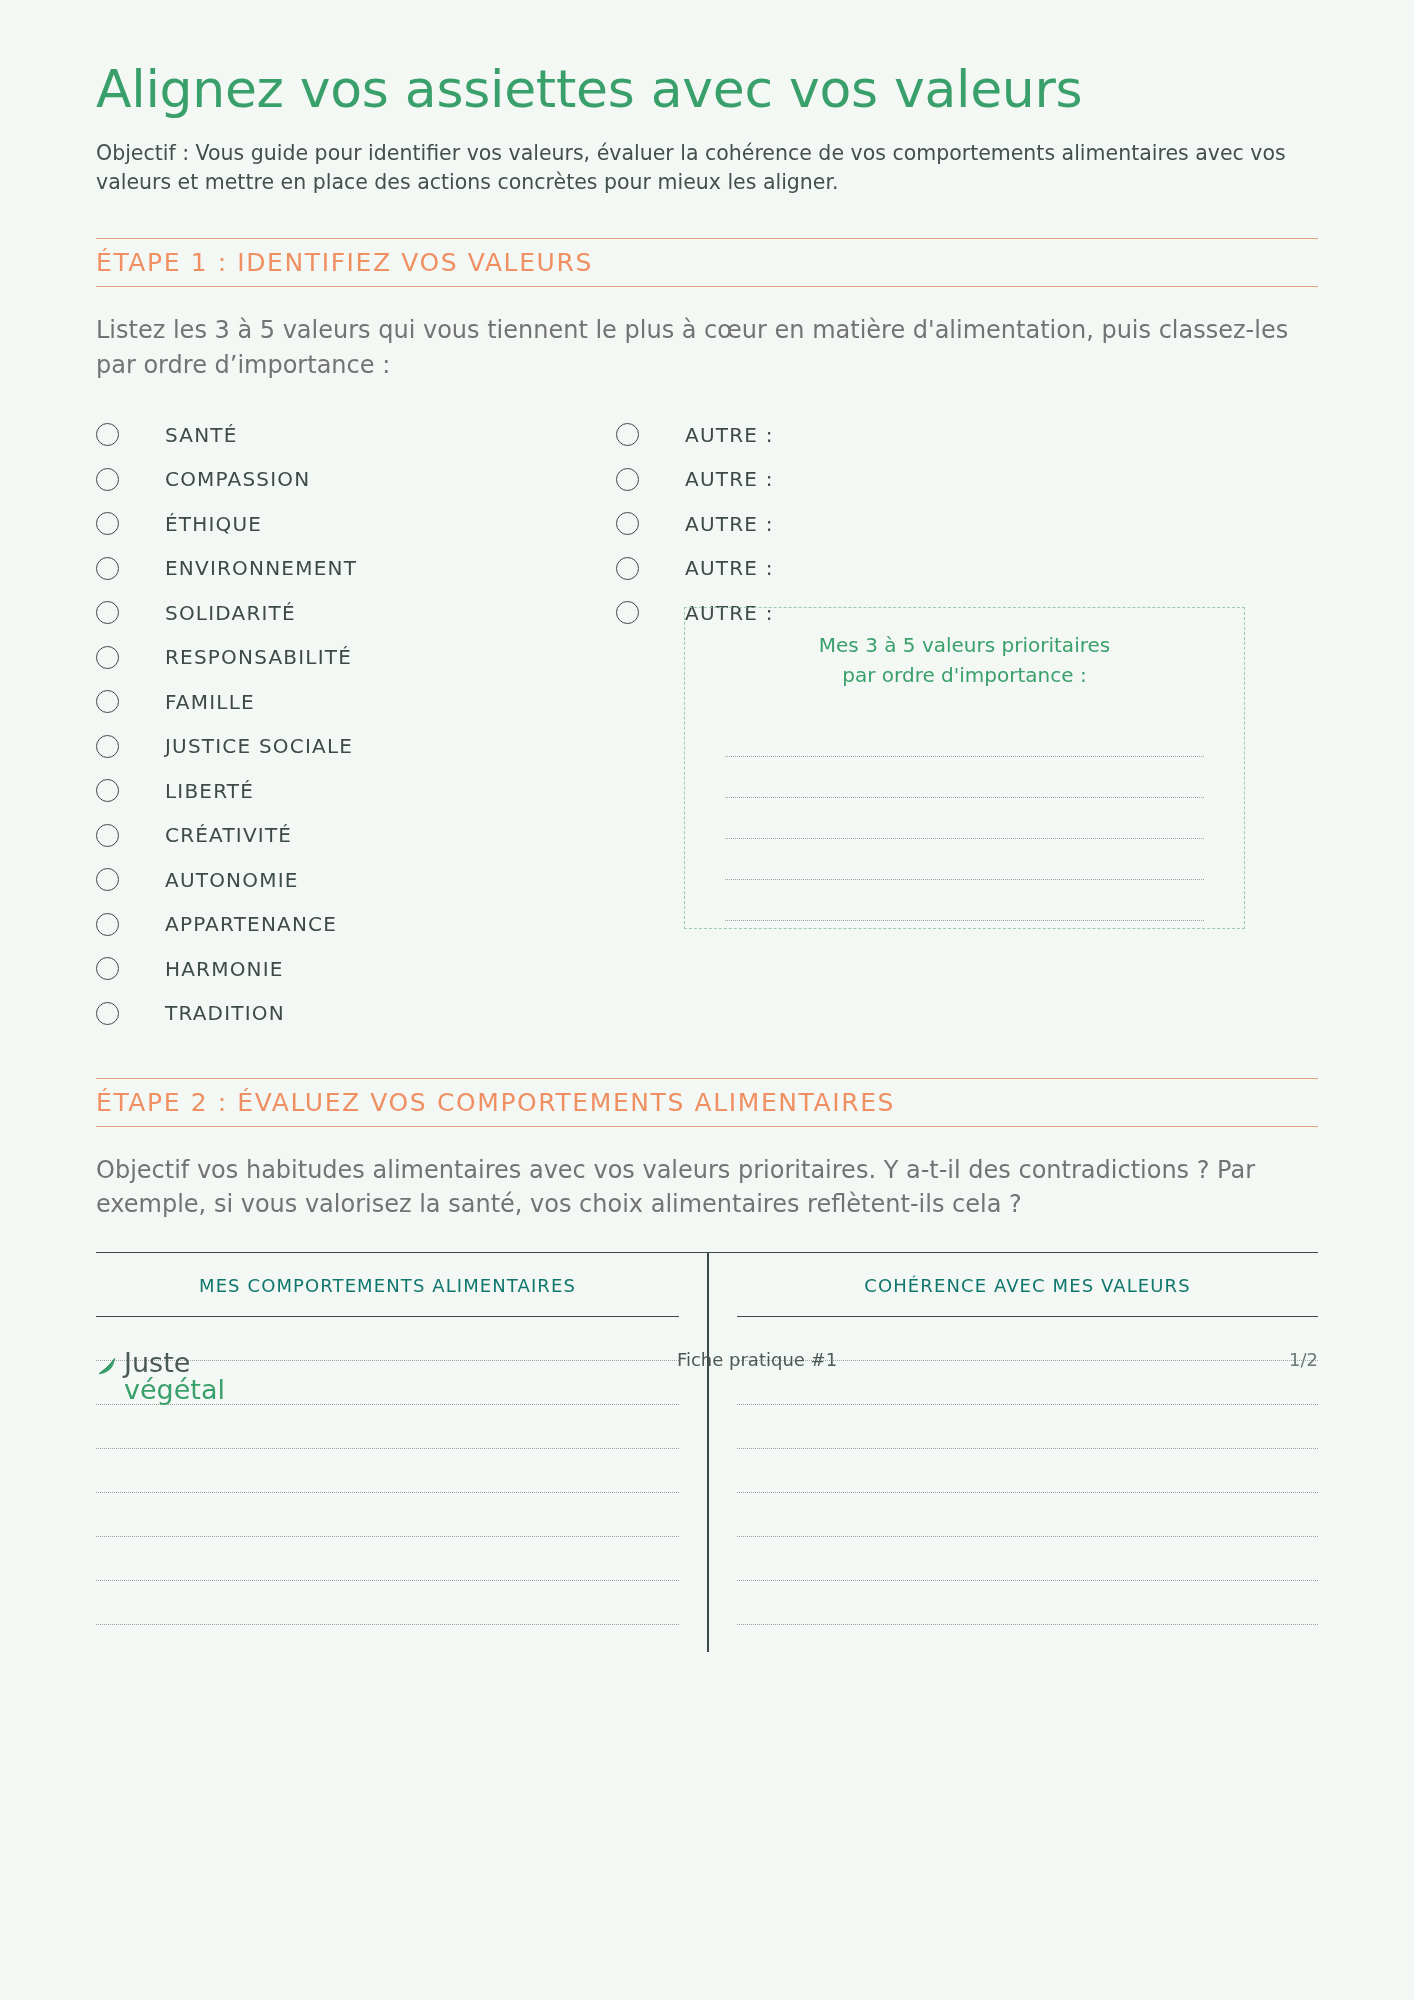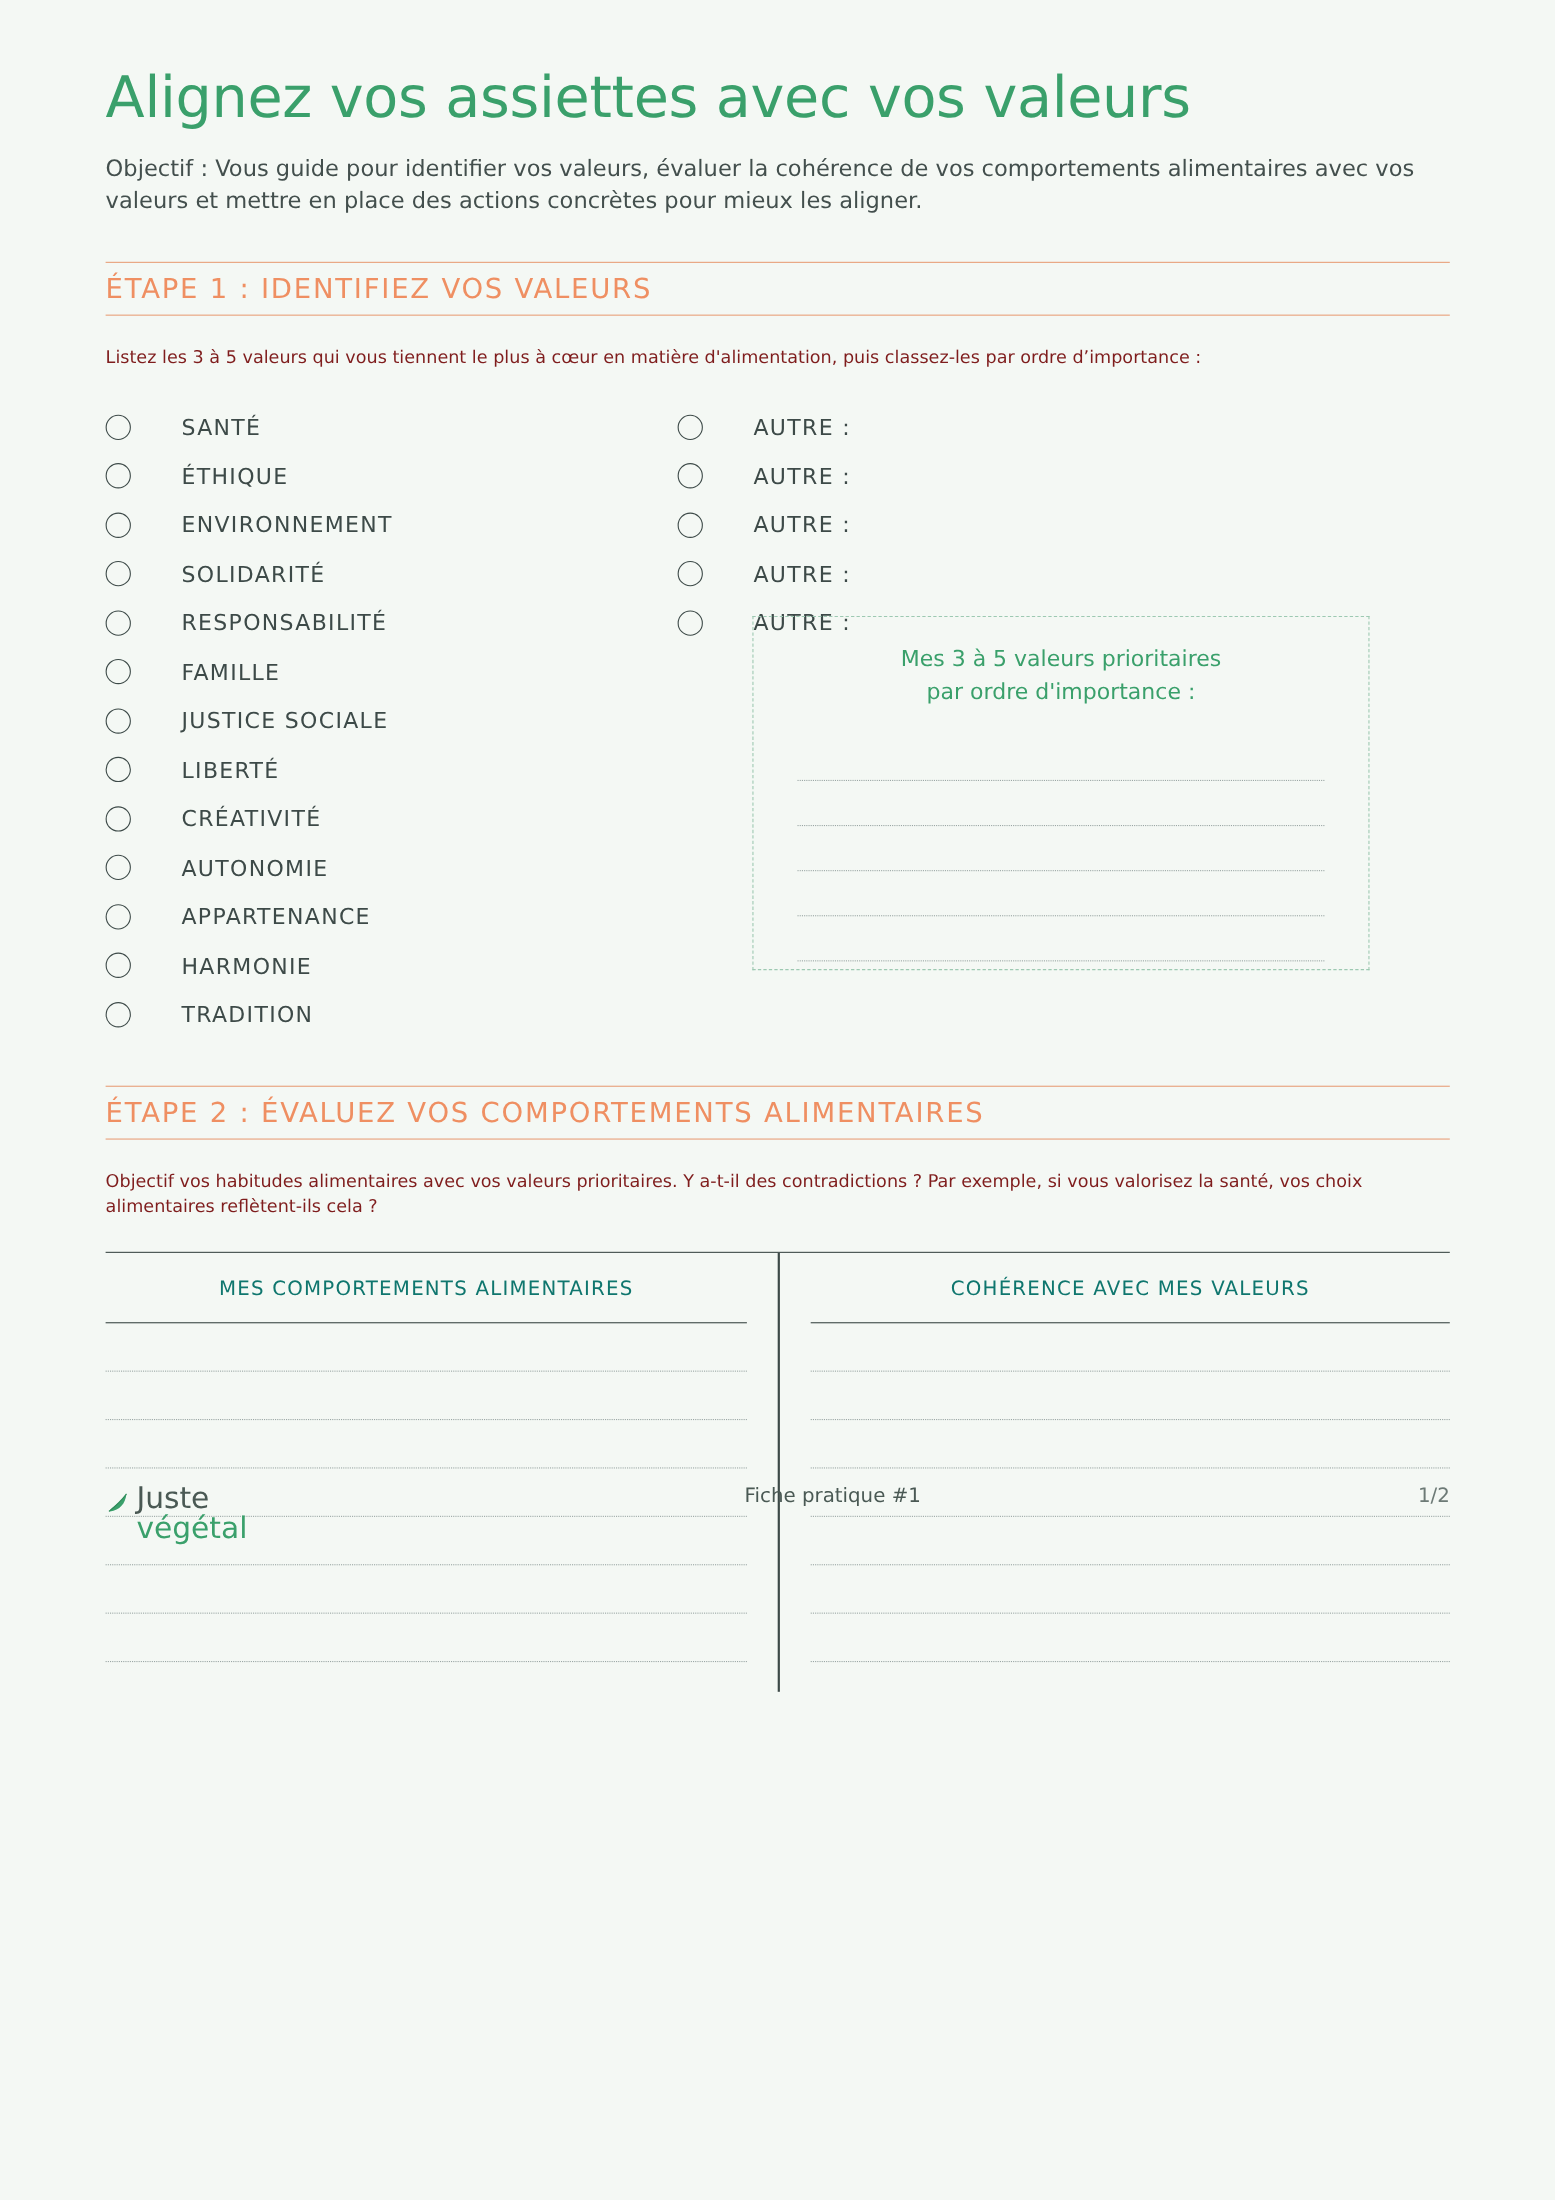--- a/index.html
+++ b/index.html
@@ -47,23 +47,23 @@
     padding: 9px 0 9px 0;
     margin: 0 0 26px 0;
   }
   .step-head .step-title {
     font-size: 25px;
     letter-spacing: 1.6px;
     color: #ef8f62;
     font-weight: 400;
   }
   .instruction {
-    font-size: 16px;
+    font-size: 24px;
     line-height: 1.45;
-    color: #7f1d1d;
+    color: #737373;
     margin: 0 0 30px 0;
     max-width: 1200px;
   }
 
   
   .values-wrap {
     display: flex;
     gap: 0;
     position: relative;
   }
@@ -203,20 +203,24 @@
   </div>
 
   <p class="instruction">Listez les 3 à 5 valeurs qui vous tiennent le plus à cœur en matière d'alimentation, puis classez-les par ordre d’importance :</p>
 
   <div class="values-wrap">
 
     <div class="values-col left">
       <div class="value-row">
         <span class="checkbox"></span>
         <span class="value-label">SANTÉ</span>
+      </div>
+      <div class="value-row">
+        <span class="checkbox"></span>
+        <span class="value-label">COMPASSION</span>
       </div>
       <div class="value-row">
         <span class="checkbox"></span>
         <span class="value-label">ÉTHIQUE</span>
       </div>
       <div class="value-row">
         <span class="checkbox"></span>
         <span class="value-label">ENVIRONNEMENT</span>
       </div>
       <div class="value-row">

